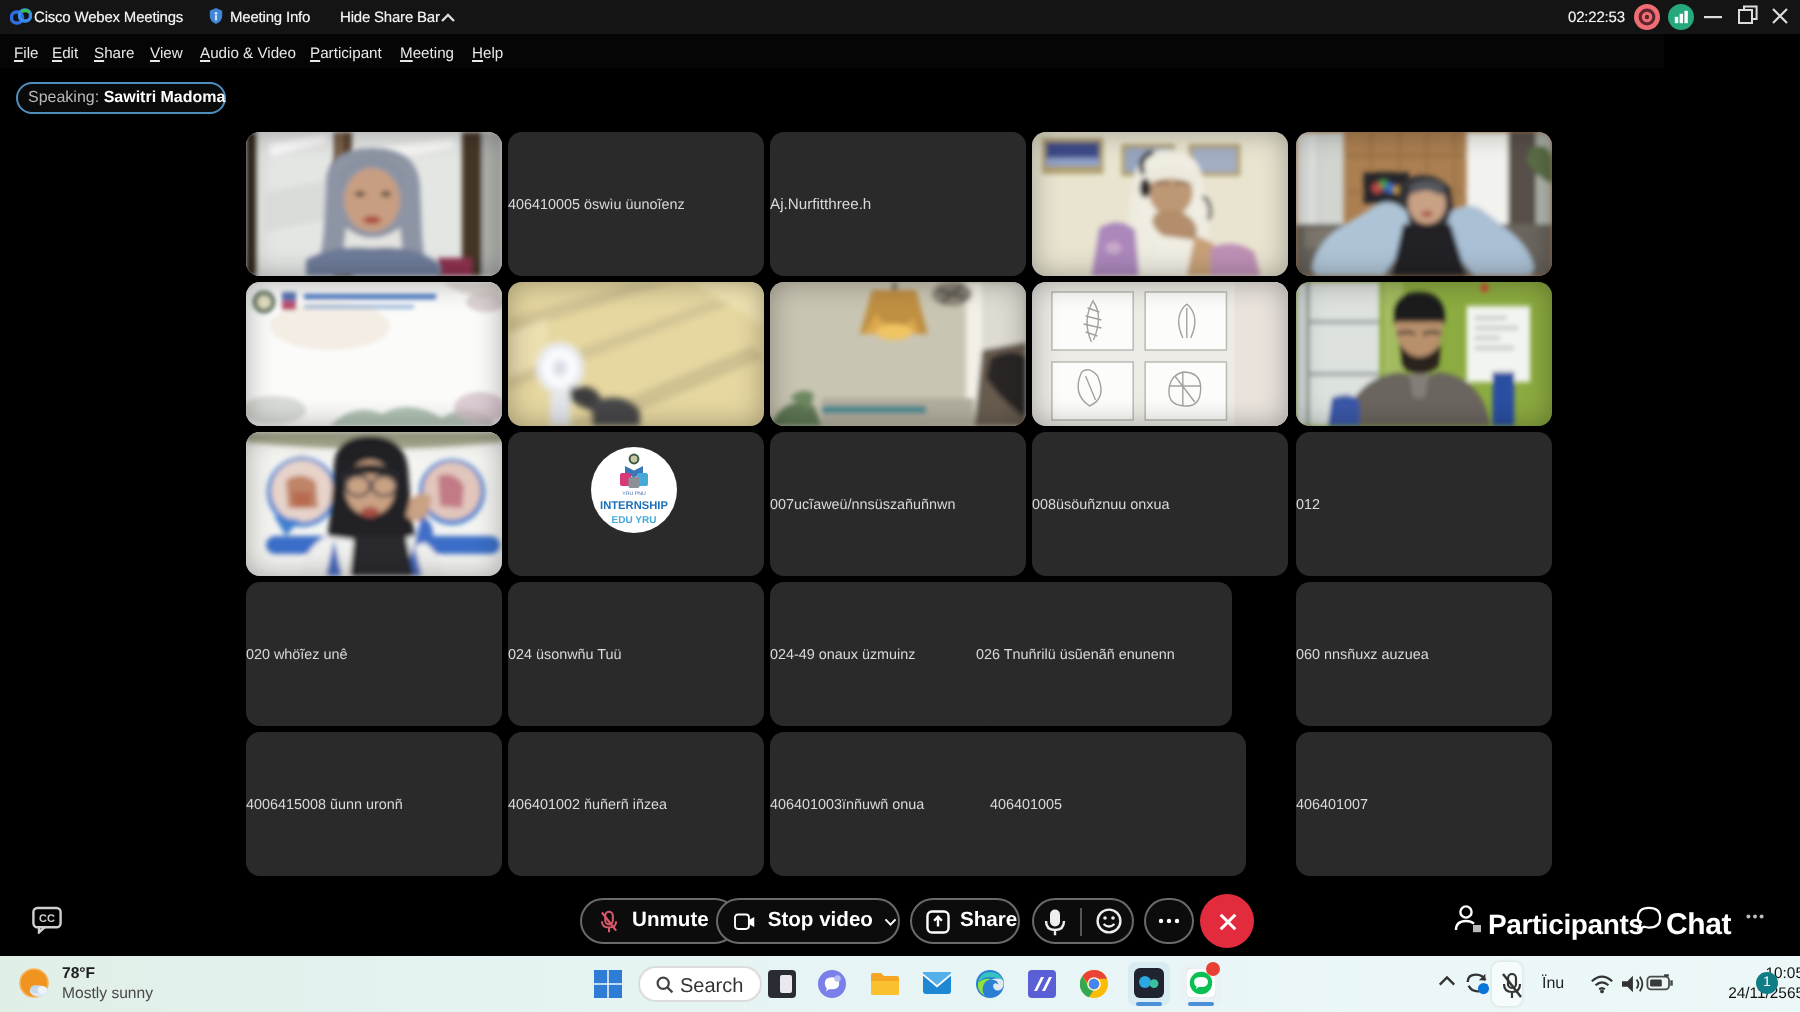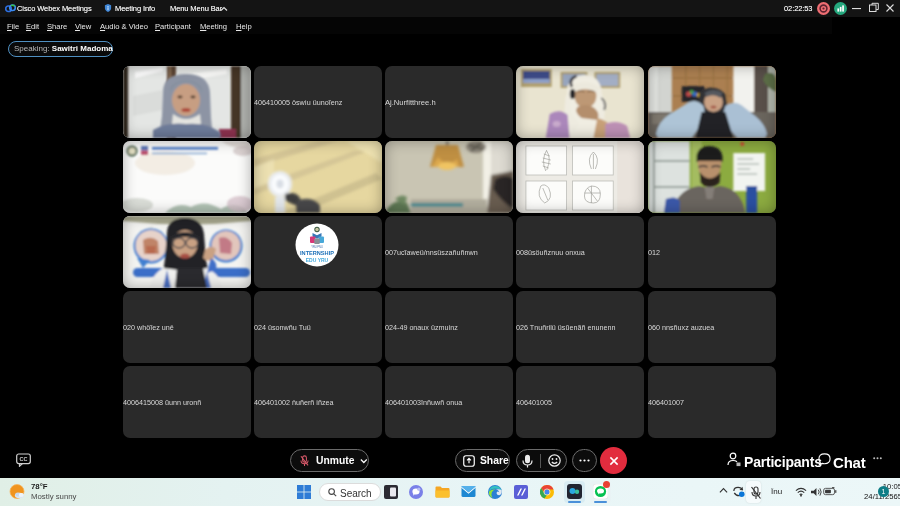--- a/index.html
+++ b/index.html
@@ -37,21 +37,21 @@
       <rect x="9.5" y="4" width="11" height="11" rx="5" fill="none" stroke="#3a8af0" stroke-width="3.4"></rect>
       <path d="M12 5.6 Q16 3.2 19.5 6.5" fill="none" stroke="#35c24a" stroke-width="3"></path>
     </svg>
     <span class="t" style="left:17px">Cisco Webex Meetings</span>
     <svg class="abs" style="left:104px;top:3px" width="8" height="10" viewBox="0 0 18 20">
       <path d="M9 1 L16 4 V10 Q16 16 9 19 Q2 16 2 10 V4 Z" fill="#3f86d6"></path>
       <circle cx="9" cy="7" r="1.6" fill="#cfe4f8"></circle>
         <rect x="7.8" y="9" width="2.4" height="6" fill="#cfe4f8"></rect>
     </svg>
     <span class="t" style="left:115px">Meeting Info</span>
-    <span class="t" style="left:170px">Menu Menu Bar</span>
+    <span class="t" style="left:170px">Hide Share Bar</span>
     <svg class="abs" style="left:220px;top:6px" width="8" height="6" viewBox="0 0 8 6">
         <path d="M1 4.5 L4 1.5 L7 4.5" stroke="#ddd" stroke-width="1.2" fill="none"></path>
       </svg>
     <span class="t" style="left:784px">02:22:53</span>
     <svg class="abs" style="left:817px;top:2px" width="13" height="13" viewBox="0 0 13 13">
       <circle cx="6.5" cy="6.5" r="6.5" fill="#ef6e73"></circle>
       <circle cx="6.5" cy="6.5" r="3.4" fill="none" stroke="#5e2430" stroke-width="1.6"></circle>
       <circle cx="6.5" cy="6.5" r="1.1" fill="#5e2430"></circle>
     </svg>
     <svg class="abs" style="left:834px;top:2px" width="13" height="13" viewBox="0 0 13 13">
@@ -380,57 +380,67 @@
 
     <div class="tile" style="left:123px;top:291px">
         <div class="nm">020 whöĩez unê</div>
       </div>
     <div class="tile" style="left:254px;top:291px">
         <div class="nm">024 üsonwñu Tuü</div>
       </div>
     <div class="tile" style="left:385px;top:291px">
         <div class="nm">024-49 onaux üzmuinz</div>
       </div>
-    <div class="tile" style="left:516px;top:291px">
+    <div class="tile" style="left:488px;top:291px">
         <div class="nm">026 Tnuñrilü üsũenãñ enunenn</div>
       </div>
     <div class="tile" style="left:648px;top:291px">
         <div class="nm">060 nnsñuxz auzuea</div>
       </div>
 
     <div class="tile" style="left:123px;top:366px">
         <div class="nm">4006415008 ũunn uronñ</div>
       </div>
     <div class="tile" style="left:254px;top:366px">
         <div class="nm">406401002 ňuñerñ iñzea</div>
       </div>
     <div class="tile" style="left:385px;top:366px">
         <div class="nm">406401003ïnñuwñ onua</div>
       </div>
-    <div class="tile" style="left:516px;top:366px">
+    <div class="tile" style="left:495px;top:366px">
         <div class="nm">406401005</div>
       </div>
     <div class="tile" style="left:648px;top:366px">
         <div class="nm">406401007</div>
       </div>
   </div>
   <div id="ctrl">
     <svg class="abs" style="left:16px;top:13px" width="15" height="14" viewBox="0 0 15 14">
       <rect x="0.7" y="1" width="13.6" height="9.6" rx="2" fill="none" stroke="#cfcfcf" stroke-width="1.2"></rect>
       <path d="M3.5 10.5 L3.5 13.2 L6.5 10.5" fill="none" stroke="#cfcfcf" stroke-width="1.2"></path>
       <text x="7.5" y="8.2" font-size="5.5" font-weight="bold" fill="#cfcfcf" text-anchor="middle" font-family="Liberation Sans">CC</text>
     </svg>
     <div class="pill" style="left:290px;width:79px;padding-left:8px">
       <svg width="13" height="14" viewBox="0 0 14 15">
         <rect x="4.6" y="1" width="4.8" height="8" rx="2.4" fill="none" stroke="#d8596a" stroke-width="1.3"></rect>
         <path d="M2.5 7 Q2.5 11 7 11 Q11.5 11 11.5 7" fill="none" stroke="#d8596a" stroke-width="1.3"></path>
         <path d="M7 11 V14" stroke="#d8596a" stroke-width="1.3"></path>
         <path d="M2.5 1.5 L11.5 13" stroke="#d8596a" stroke-width="1.4"></path>
       </svg>
       <span style="margin-left:6px">Unmute</span>
+      <svg width="9" height="6" viewBox="0 0 9 6" style="margin-left:6px">
+          <path d="M1 1.2 L4.5 4.8 L8 1.2" stroke="#fff" stroke-width="1.4" fill="none"></path>
+        </svg>
+    </div>
+    <div class="pill" style="left:358px;width:92px;padding-left:8px">
+      <svg width="15" height="12" viewBox="0 0 15 12">
+        <rect x="0.7" y="0.8" width="9.6" height="10" rx="2" fill="none" stroke="#fff" stroke-width="1.3"></rect>
+        <path d="M10.5 4.5 L14 2.5 V9.5 L10.5 7.5" fill="#fff"></path>
+      </svg>
+      <span style="margin-left:6px">Stop video</span>
       <svg width="9" height="6" viewBox="0 0 9 6" style="margin-left:6px">
           <path d="M1 1.2 L4.5 4.8 L8 1.2" stroke="#fff" stroke-width="1.4" fill="none"></path>
         </svg>
     </div>
     <div class="pill" style="left:455px;width:55px;padding-left:7px">
       <svg width="12" height="12" viewBox="0 0 13 13">
         <rect x="0.8" y="0.8" width="11.4" height="11.4" rx="2.4" fill="none" stroke="#fff" stroke-width="1.3"></rect>
         <path d="M6.5 9 V4 M4.4 5.8 L6.5 3.6 L8.6 5.8" stroke="#fff" stroke-width="1.3" fill="none"></path>
       </svg>
       <span style="margin-left:5px">Share</span>

